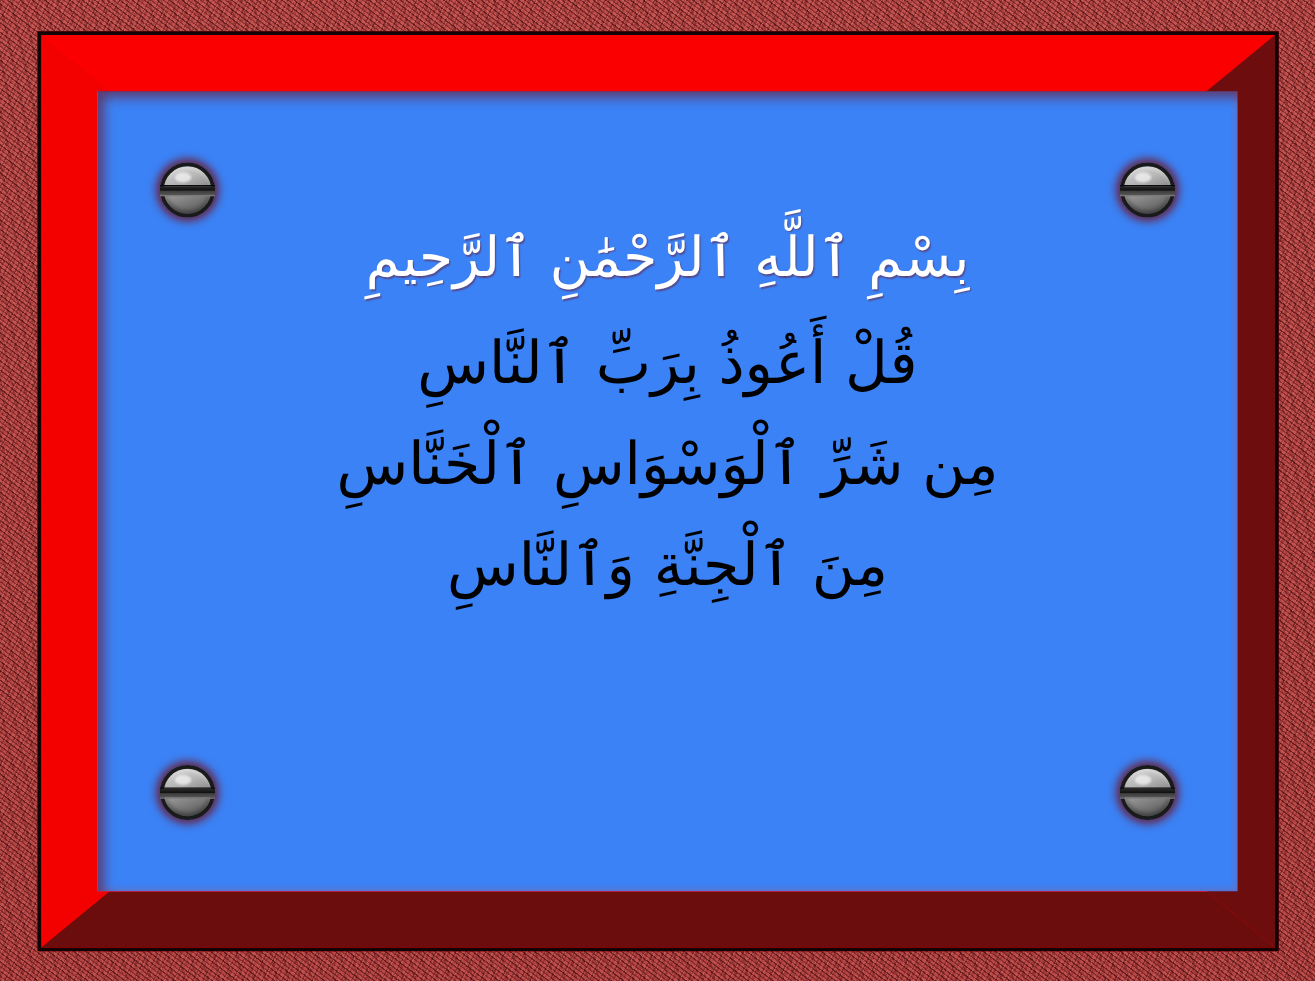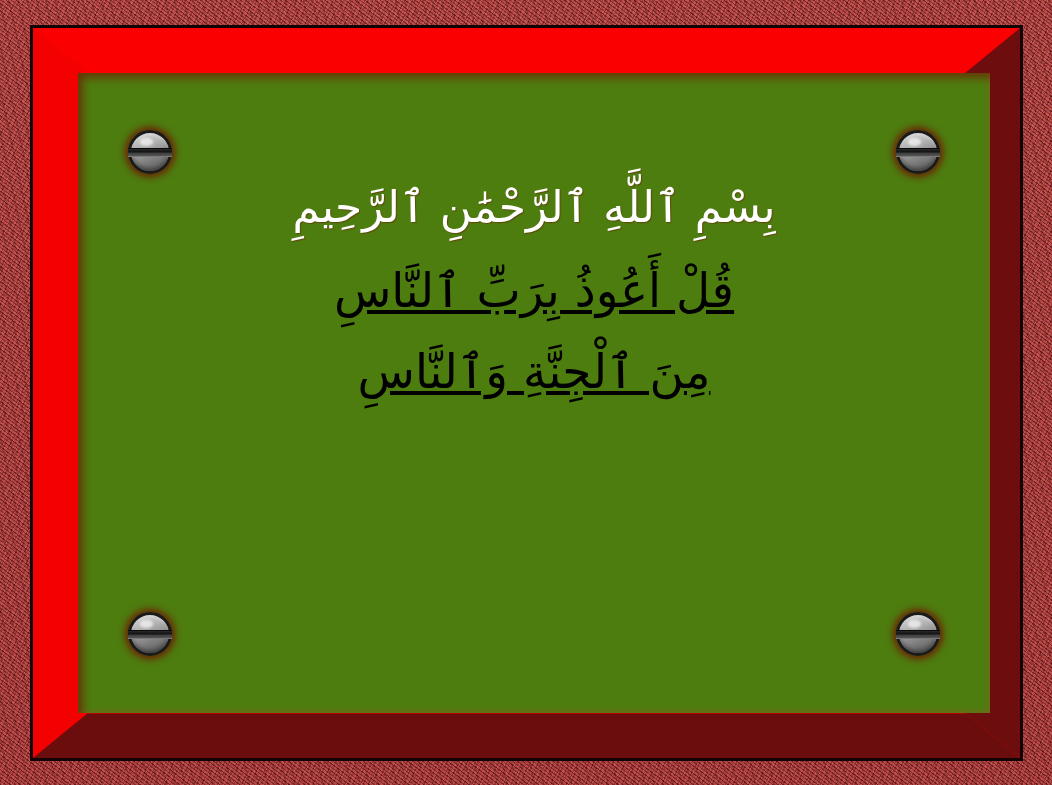--- a/index.html
+++ b/index.html
@@ -96,21 +96,21 @@
     clip-path: polygon(0 100%, 5.5% 93.9%, 94.5% 93.9%, 100% 100%);
   }
 
   
   .panel {
     position: absolute;
     left: 45px;
     top: 45px;
     right: 30px;
     bottom: 45px;
-    background: #4d7c0f;
+    background: #3b82f6;
     box-shadow:
       inset 5px 5px 9px rgba(120,0,0,.55),
       inset -2px -2px 5px rgba(255,90,80,.18);
   }
 
   
   .screw {
     position: absolute;
     width: 44px;
     height: 44px;
@@ -174,21 +174,20 @@
   .ayah.basmala {
     color: #ffffff;
     font-size: 44px;
     margin-bottom: 38px;
     text-shadow: 1px 1px 1px rgba(120,0,0,.4);
   }
   .ayah.verse {
     color: #000000;
     font-size: 47px;
     margin-bottom: 34px;
-    text-decoration: underline;
   }
   .ayah.verse:last-child { margin-bottom: 12px; }
 </style>
 </head>
 <body>
 
 <div id="stage">
 
   <div class="bg-texture"></div>
 
@@ -202,18 +201,19 @@
     <div class="panel">
 
       <div class="screw screw-tl"></div>
       <div class="screw screw-tr"></div>
       <div class="screw screw-bl"></div>
       <div class="screw screw-br"></div>
 
       <div class="text-block">
         <div class="ayah basmala">بِسْمِ ٱللَّهِ ٱلرَّحْمَٰنِ ٱلرَّحِيمِ</div>
         <div class="ayah verse">قُلْ أَعُوذُ بِرَبِّ ٱلنَّاسِ</div>
+        <div class="ayah verse">مِن شَرِّ ٱلْوَسْوَاسِ ٱلْخَنَّاسِ</div>
         <div class="ayah verse">مِنَ ٱلْجِنَّةِ وَٱلنَّاسِ</div>
       </div>
 
     </div>
   </div>
 </div>
 
 </body></html>

